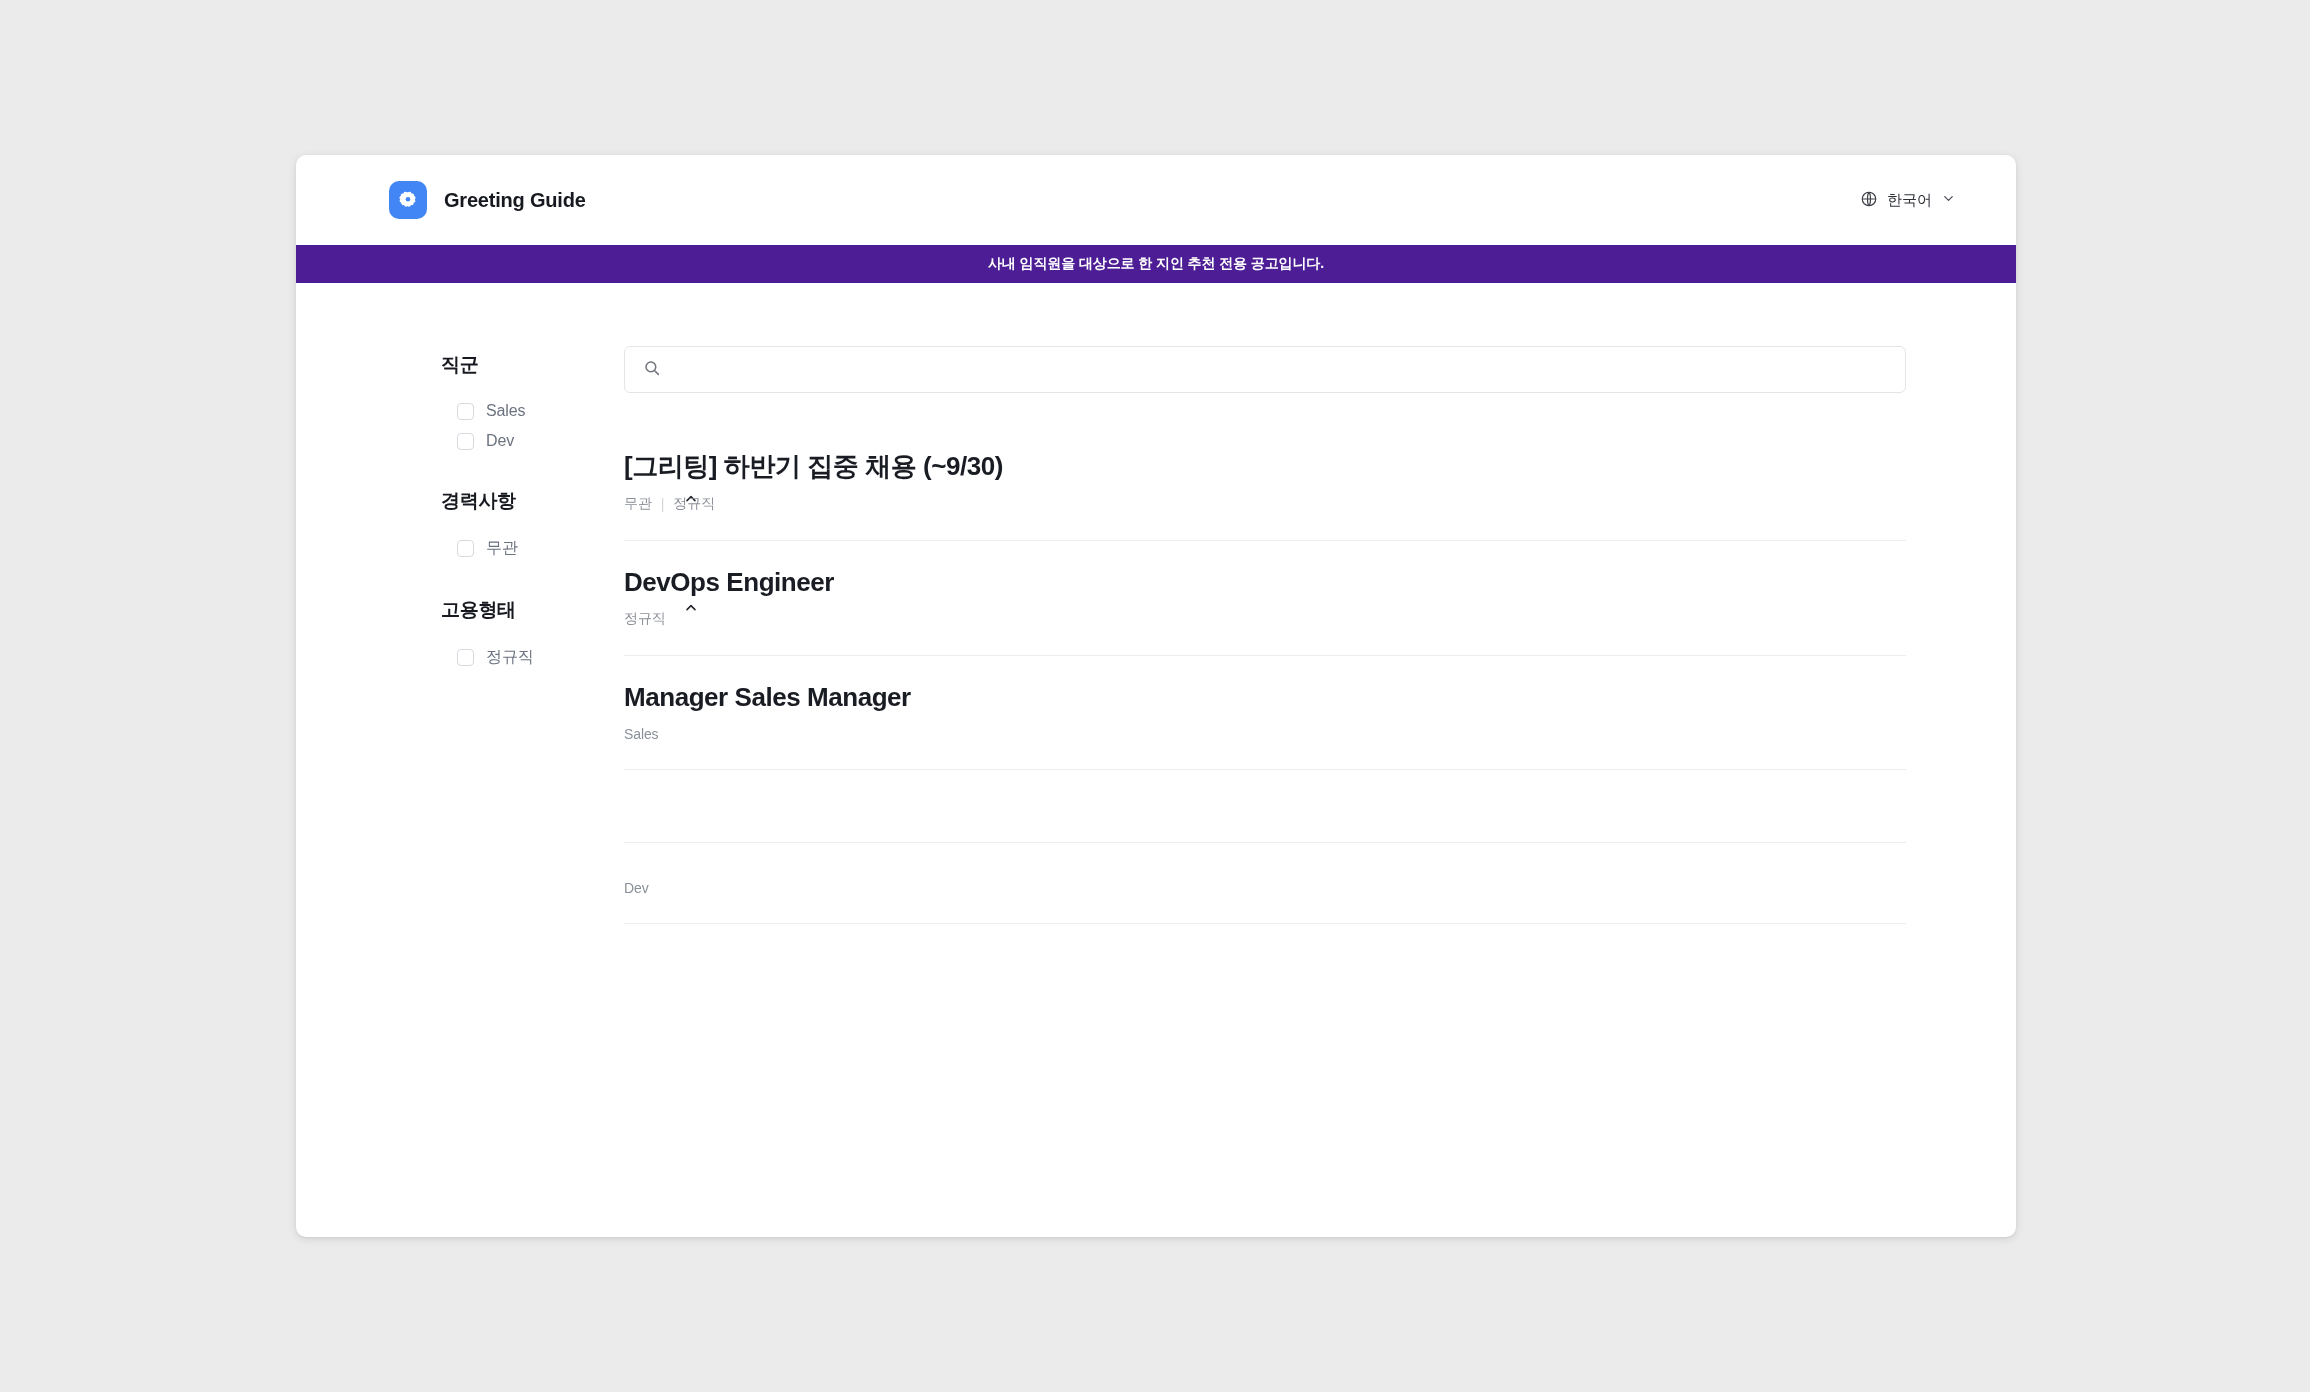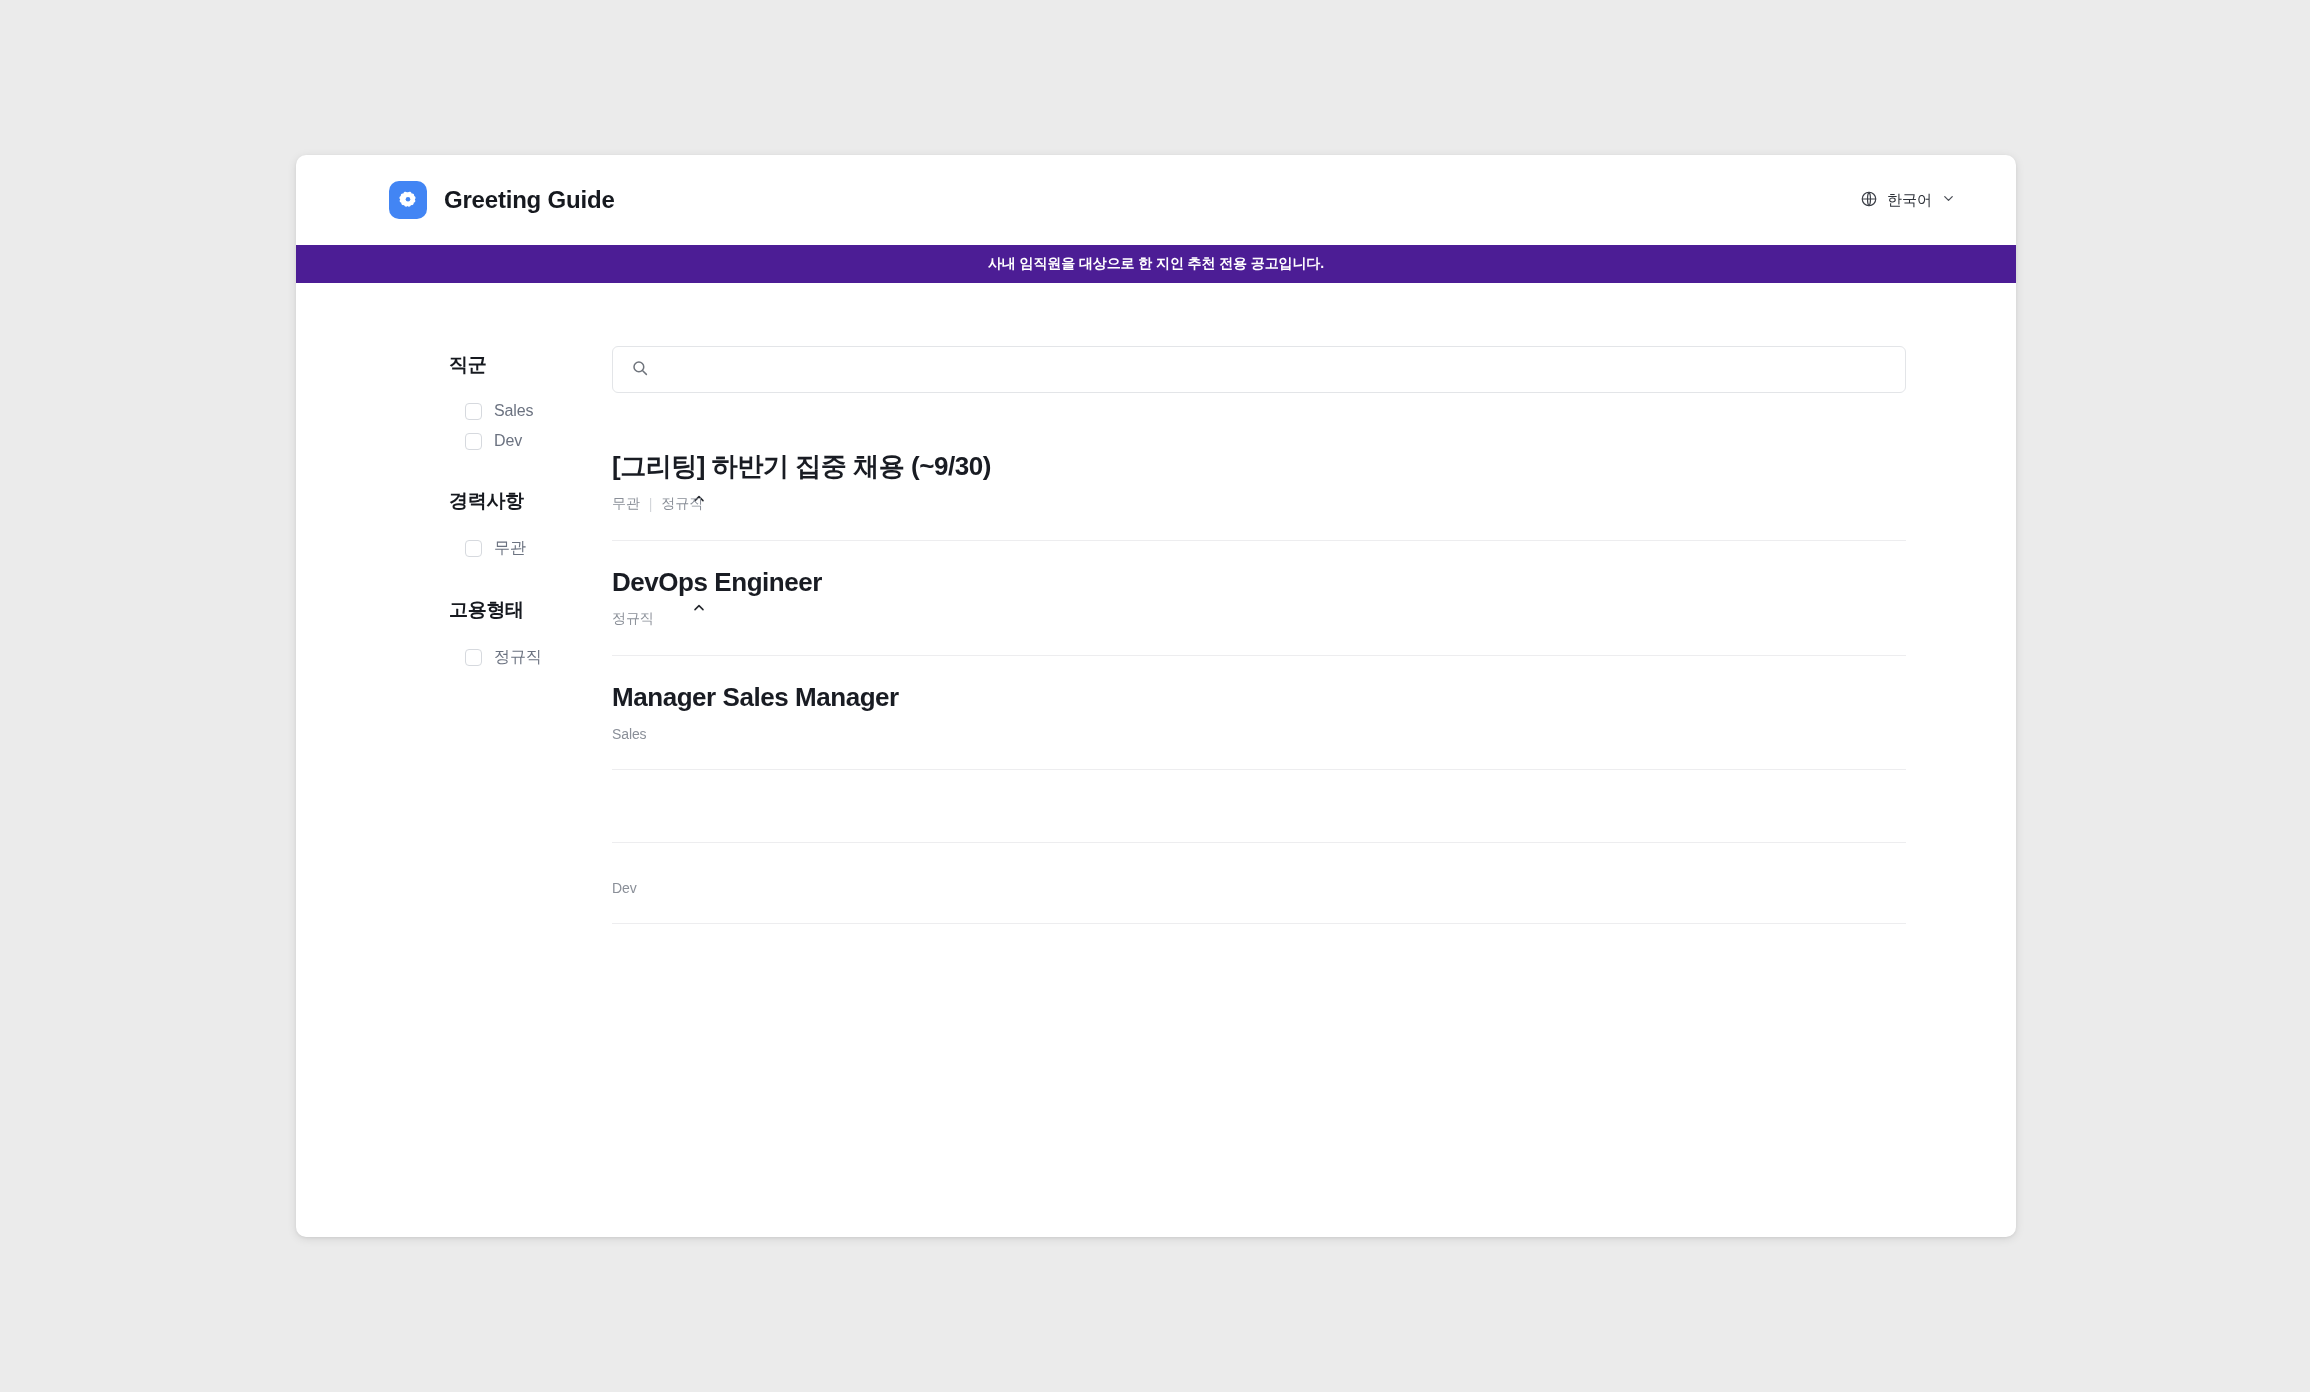--- a/index.html
+++ b/index.html
@@ -46,21 +46,21 @@
     width: 38px;
     height: 38px;
     border-radius: 10px;
     background: #4285f4;
     display: flex;
     align-items: center;
     justify-content: center;
     flex: none;
   }
   .brand-title {
-    font-size: 24px;
+    font-size: 20px;
     font-weight: bold;
     color: #16191f;
     letter-spacing: -0.2px;
     white-space: nowrap;
   }
   .lang-select {
     display: flex;
     align-items: center;
     gap: 9px;
     color: #2d3138;
@@ -79,21 +79,22 @@
     justify-content: center;
     color: #ffffff;
     font-size: 14px;
     font-weight: bold;
     letter-spacing: -0.1px;
   }
 
   
   .board-body {
     display: flex;
-    padding: 63px 0 0 16px;
+    padding: 63px 0 0 8px;
+    gap: 20px;
   }
   .filters {
     width: 300px;
     flex: none;
     padding-left: 137px;
     box-sizing: border-box;
   }
   .filter-group { margin-bottom: 6px; }
   .filter-head {
     display: flex;

